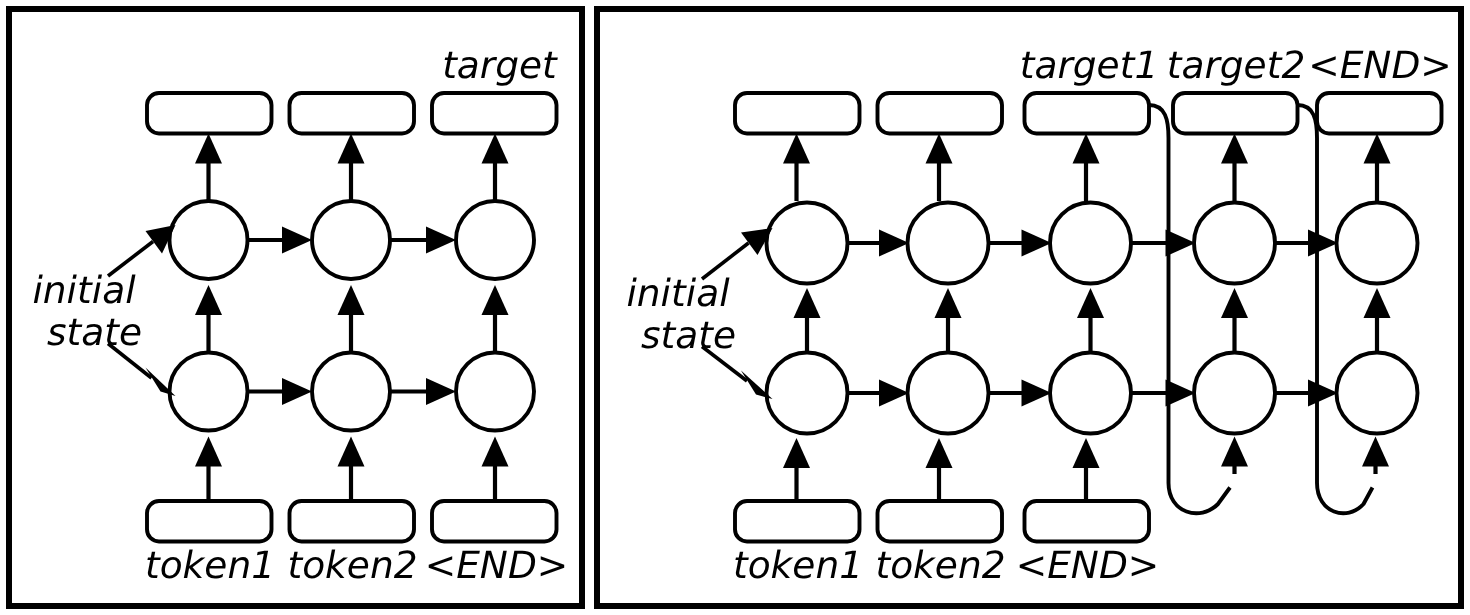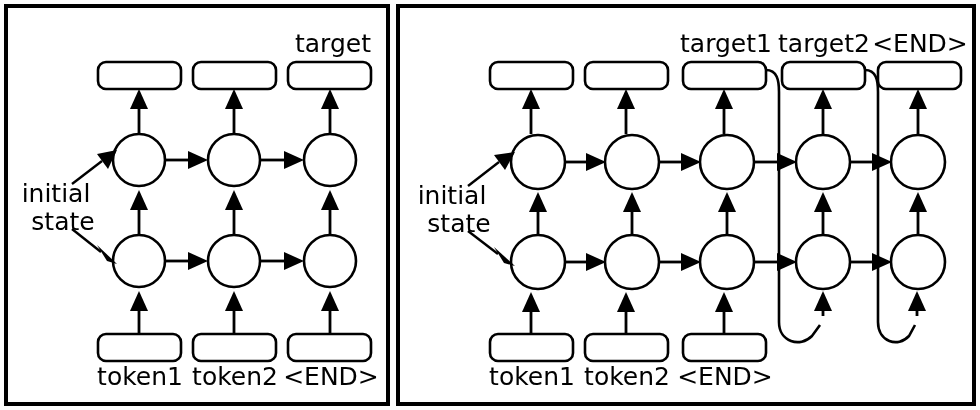--- a/index.html
+++ b/index.html
@@ -9,20 +9,21 @@
   }
   body {
     font-family: "DejaVu Sans", sans-serif;
   }
   #canvas {
     position: relative;
     width: 980px;
     height: 410px;
     background: #ffffff;
     overflow: hidden;
+    font-style: italic;
   }
   svg.diagram {
     display: block;
     width: 980px;
     height: 410px;
   }
   .panel-frame {
     fill: #ffffff;
     stroke: #000000;
     stroke-width: 4;

